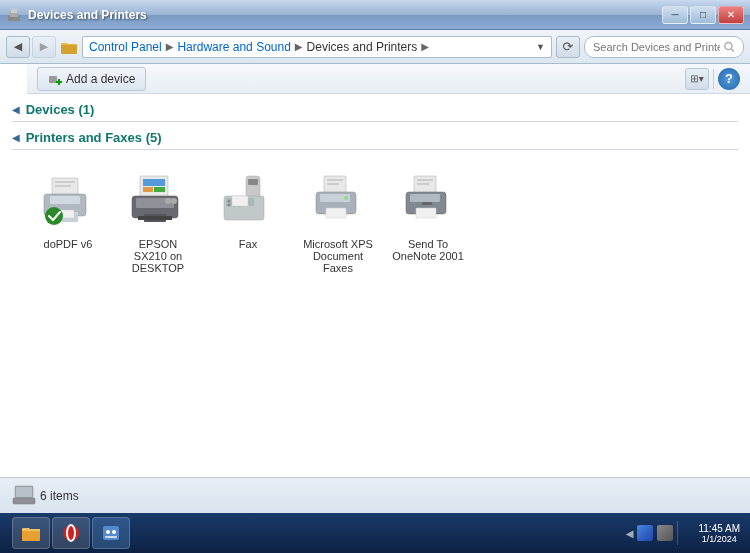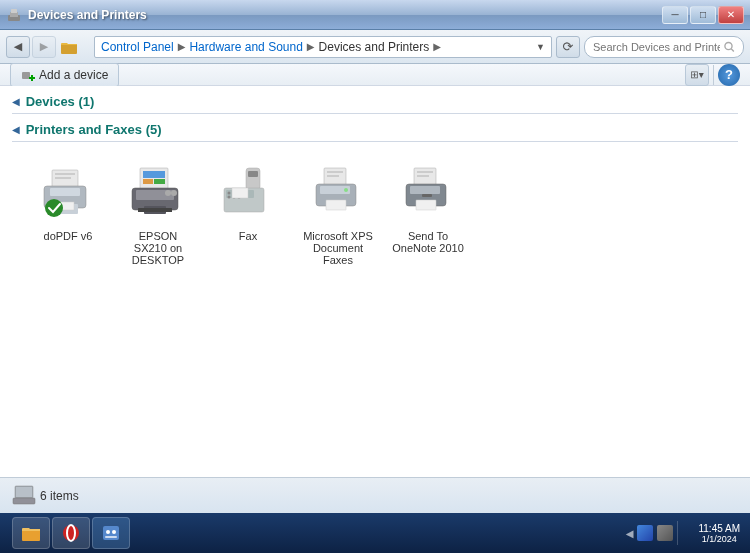--- a/index.html
+++ b/index.html
@@ -94,21 +94,20 @@
       height: 22px;
       background: #fff;
       border: 1px solid #aabbcc;
       border-radius: 2px;
       display: flex;
       align-items: center;
       padding: 0 6px;
       gap: 4px;
       font-size: 12px;
       color: #333;
-      margin-left: 12px;
     }
     .breadcrumb-sep {
       color: #666;
       font-size: 10px;
     }
     .breadcrumb-item {
       color: #0066cc;
       cursor: pointer;
     }
     .breadcrumb-current {
@@ -147,27 +146,28 @@
       border: none;
       outline: none;
       font-size: 11px;
       color: #999;
       background: transparent;
       width: 100%;
     }
 
     
     .toolbar {
-      height: 22px;
+      height: 30px;
       background: linear-gradient(to bottom, #f5f8fc, #e8eef4);
       border-bottom: 1px solid #d0d8e4;
       display: flex;
       align-items: center;
       padding: 0 10px;
       gap: 2px;
+      margin-left: 27px;
     }
     .toolbar-btn {
       padding: 3px 10px;
       height: 24px;
       background: linear-gradient(to bottom, #f0f4f8, #dce6f0);
       border: 1px solid #b8c8d8;
       border-radius: 3px;
       cursor: pointer;
       font-size: 12px;
       color: #333;
@@ -505,21 +505,21 @@
           <rect x="21" y="9" width="12" height="2" fill="#ccc"></rect>
 
           <rect x="10" y="18" width="40" height="22" rx="3" fill="#808890" stroke="#666" stroke-width="0.5"></rect>
           <rect x="14" y="20" width="30" height="8" rx="1" fill="#b0b8c0"></rect>
 
           <rect x="20" y="34" width="20" height="10" rx="0.5" fill="#f0f0f0" stroke="#ccc" stroke-width="0.5"></rect>
 
           <rect x="26" y="28" width="10" height="3" rx="1" fill="#666"></rect>
         </svg>
       </div>
-      <span class="device-label">Send To OneNote 2010</span>
+      <span class="device-label">Send To OneNote 2001</span>
     </div>
 
   </div>
 </div>
 
 <div class="status-bar">
 
   <svg width="28" height="28" viewBox="0 0 28 28">
     <rect x="3" y="4" width="18" height="12" rx="1" fill="#a0a8b0" stroke="#888" stroke-width="0.5"></rect>
     <rect x="4" y="5" width="16" height="10" fill="#b8c0c8"></rect>

